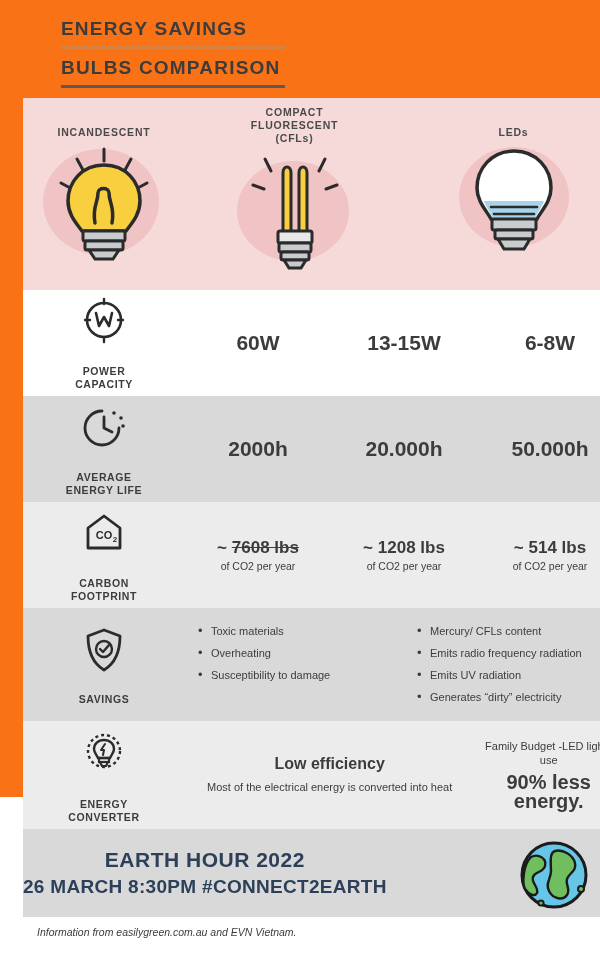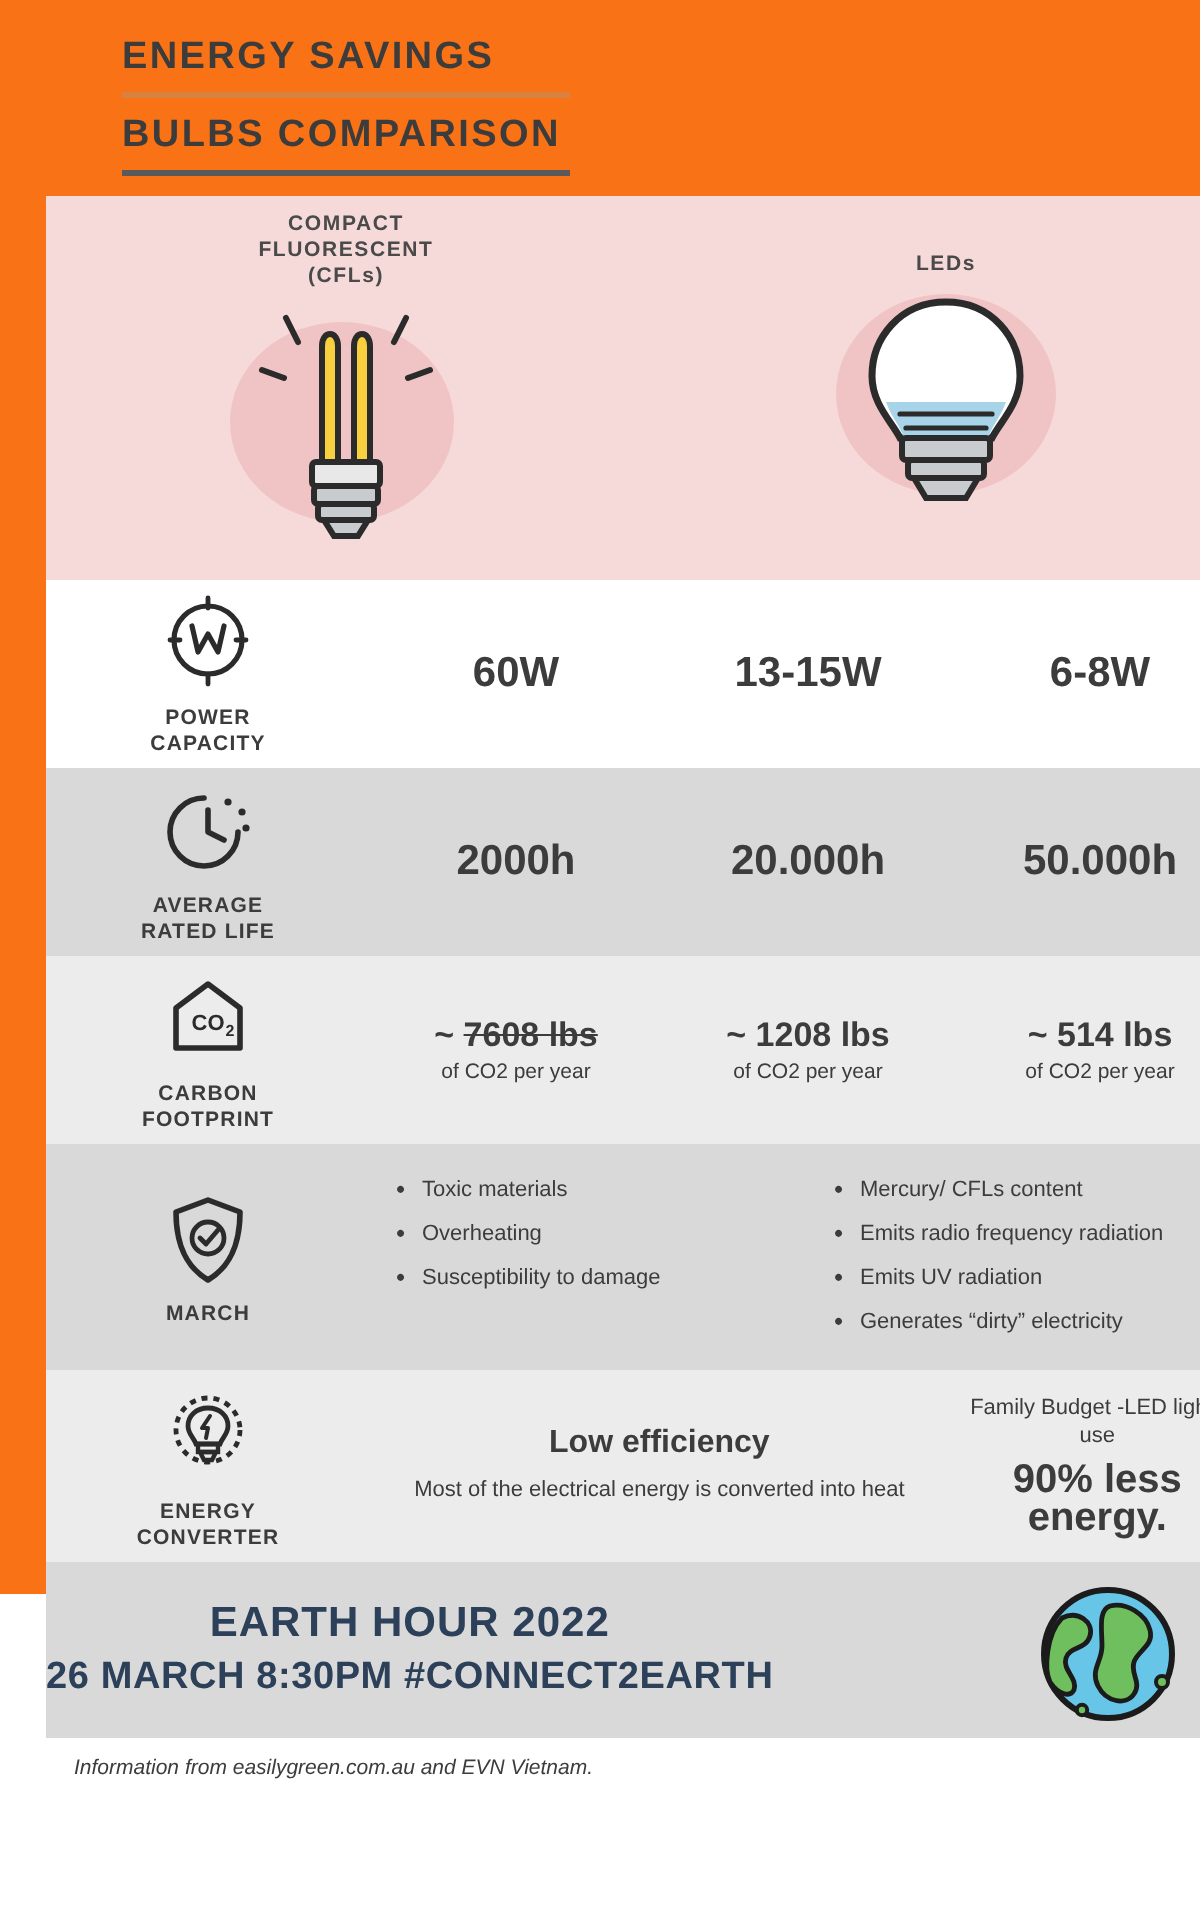--- a/index.html
+++ b/index.html
@@ -100,21 +100,21 @@
 
   .cell-icon {
     flex: 0 0 162px;
     display: flex;
     flex-direction: column;
     align-items: center;
     justify-content: center;
     padding: 6px 0;
   }
   .cell-icon-label {
-    margin-top: 5px;
+    margin-top: 17px;
     font-size: 10.5px;
     font-weight: bold;
     letter-spacing: 0.6px;
     color: #3c3c3c;
     text-align: center;
     line-height: 12.5px;
   }
   .cell {
     flex: 1;
     text-align: center;
@@ -233,20 +233,40 @@
 
   <div class="header">
     <div class="header-title">ENERGY SAVINGS</div>
     <div class="header-rule"></div>
     <div class="header-subtitle">BULBS COMPARISON</div>
     <div class="header-rule2"></div>
   </div>
 
   <div class="bulb-band">
 
+    <div class="bulb-col first">
+      <div class="bulb-label">INCANDESCENT</div>
+      <div class="bulb-art">
+        <div class="blob" style="width:116px;height:106px;left:-8px;top:4px;"></div>
+        <svg width="106" height="122" viewBox="0 0 106 122" style="position:relative;z-index:1">
+          <g stroke="#2b2b2b" stroke-width="3" stroke-linecap="round">
+            <line x1="53" y1="4" x2="53" y2="16"></line>
+            <line x1="26" y1="14" x2="32" y2="25"></line>
+            <line x1="80" y1="14" x2="74" y2="25"></line>
+            <line x1="10" y1="38" x2="21" y2="44"></line>
+            <line x1="96" y1="38" x2="85" y2="44"></line>
+          </g>
+          <path d="M53 20 C31 20 17 37 17 56 C17 70 26 79 31 86 L75 86 C80 79 89 70 89 56 C89 37 75 20 53 20 Z" fill="#f7cf3f" stroke="#2b2b2b" stroke-width="3.5"></path>
+          <path d="M44 78 C41 62 47 58 47 48 C47 42 58 42 58 48 C58 58 64 62 61 78" fill="none" stroke="#2b2b2b" stroke-width="3.5" stroke-linecap="round"></path>
+          <rect x="32" y="86" width="42" height="10" rx="2" fill="#c9cccf" stroke="#2b2b2b" stroke-width="3"></rect>
+          <rect x="34" y="96" width="38" height="9" rx="2" fill="#c9cccf" stroke="#2b2b2b" stroke-width="3"></rect>
+          <path d="M38 105 L68 105 L62 114 L44 114 Z" fill="#c9cccf" stroke="#2b2b2b" stroke-width="3"></path>
+        </svg>
+      </div>
+    </div>
 
     <div class="bulb-col">
       <div class="bulb-label cfl">
         <span>COMPACT</span><br>
         <span>FLUORESCENT</span><br>
         <span>(CFLs)</span>
       </div>
       <div class="bulb-art">
         <div class="blob" style="width:112px;height:100px;left:-12px;top:10px;"></div>
         <svg width="92" height="122" viewBox="0 0 92 122" style="position:relative;z-index:1">
@@ -321,21 +341,21 @@
         <svg width="52" height="52" viewBox="0 0 52 52">
           <path d="M41 26 A17 17 0 1 1 24 9" fill="none" stroke="#2b2b2b" stroke-width="2.8" stroke-linecap="round"></path>
           <path d="M26 15 L26 26 L34 30" fill="none" stroke="#2b2b2b" stroke-width="2.8" stroke-linecap="round" stroke-linejoin="round"></path>
           <circle cx="36" cy="11" r="1.8" fill="#2b2b2b"></circle>
           <circle cx="43" cy="16" r="1.8" fill="#2b2b2b"></circle>
           <circle cx="45" cy="24" r="1.8" fill="#2b2b2b"></circle>
         </svg>
       </span>
       <div class="cell-icon-label">
         <span>AVERAGE</span><br>
-        <span>RATED LIFE</span>
+        <span>ENERGY LIFE</span>
       </div>
     </div>
     <div class="cell">
       <span class="big-value">2000h</span>
     </div>
     <div class="cell">
       <span class="big-value">20.000h</span>
     </div>
     <div class="cell">
       <span class="big-value">50.000h</span>
@@ -382,21 +402,21 @@
   <div class="row grey safety">
     <div class="cell-icon">
       <span>
         <svg width="48" height="52" viewBox="0 0 48 52">
           <path d="M24 6 L40 12 C40 30 34 40 24 46 C14 40 8 30 8 12 Z" fill="none" stroke="#2b2b2b" stroke-width="2.8" stroke-linejoin="round"></path>
           <circle cx="24" cy="25" r="8" fill="none" stroke="#2b2b2b" stroke-width="2.4"></circle>
           <path d="M20 25 L23 28 L29 21" fill="none" stroke="#2b2b2b" stroke-width="2.4" stroke-linecap="round" stroke-linejoin="round"></path>
         </svg>
       </span>
       <div class="cell-icon-label">
-        <span>MARCH</span>
+        <span>SAVINGS</span>
       </div>
     </div>
     <div class="cell">
       <ul class="bullets">
         <li>Toxic materials</li>
         <li>Overheating</li>
         <li>Susceptibility to damage</li>
       </ul>
     </div>
     <div class="cell">

